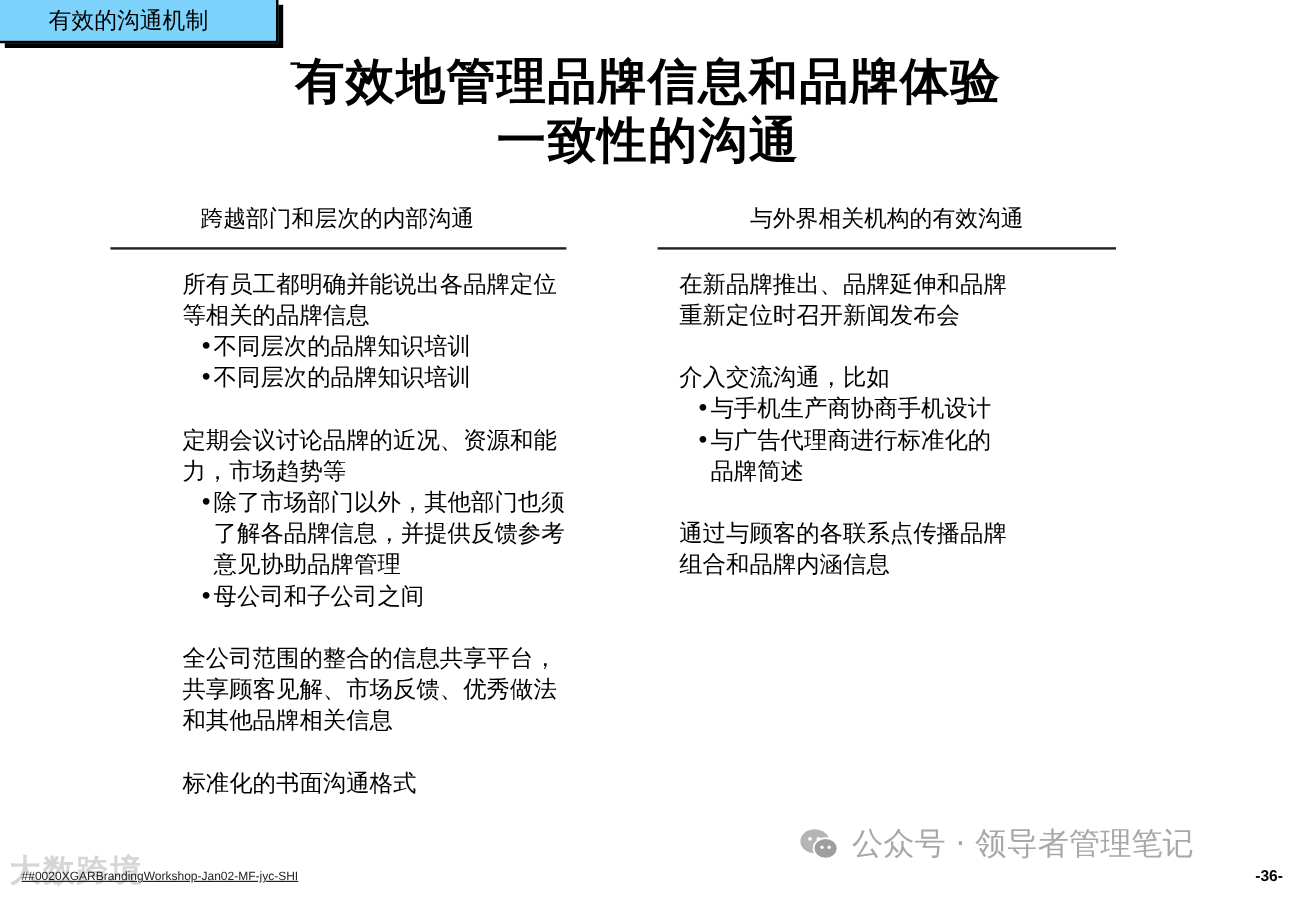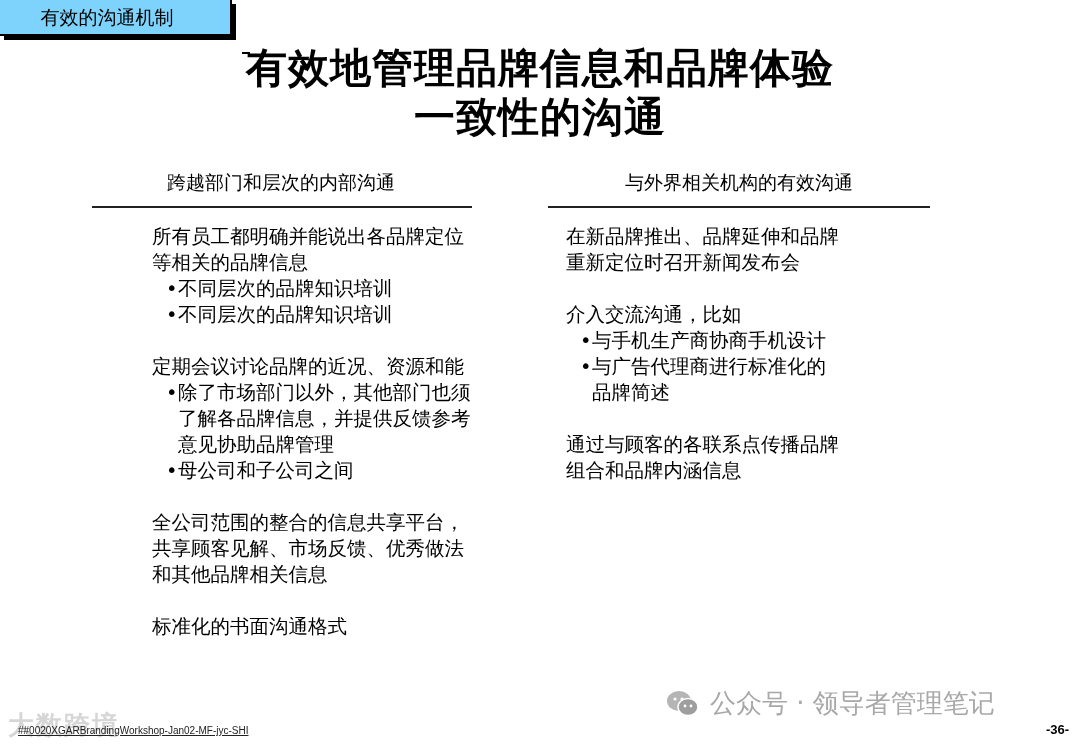--- a/index.html
+++ b/index.html
@@ -74,20 +74,21 @@
 <div class="rule" style="left:92px;width:380px;"></div>
 <div class="col" id="col0" style="left:152px;top:224px;">
     <div class="para">
       <span class="line">所有员工都明确并能说出各品牌定位</span>
       <span class="line">等相关的品牌信息</span>
       <span class="bullet"><span class="dot">•</span><span>不同层次的品牌知识培训</span></span>
       <span class="bullet"><span class="dot">•</span><span>不同层次的品牌知识培训</span></span>
     </div>
     <div class="para">
       <span class="line">定期会议讨论品牌的近况、资源和能</span>
+      <span class="line">力，市场趋势等</span>
       <span class="bullet"><span class="dot">•</span><span>除了市场部门以外，其他部门也须</span></span>
       <span class="bullet-cont">了解各品牌信息，并提供反馈参考</span>
       <span class="bullet-cont">意见协助品牌管理</span>
       <span class="bullet"><span class="dot">•</span><span>母公司和子公司之间</span></span>
     </div>
     <div class="para">
       <span class="line">全公司范围的整合的信息共享平台，</span>
       <span class="line">共享顾客见解、市场反馈、优秀做法</span>
       <span class="line">和其他品牌相关信息</span>
     </div>

